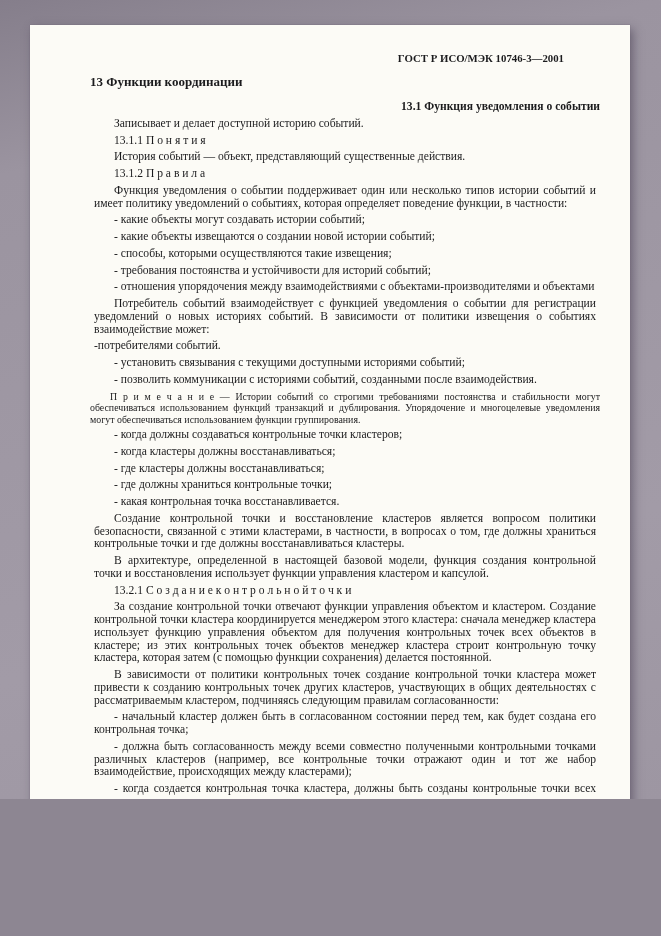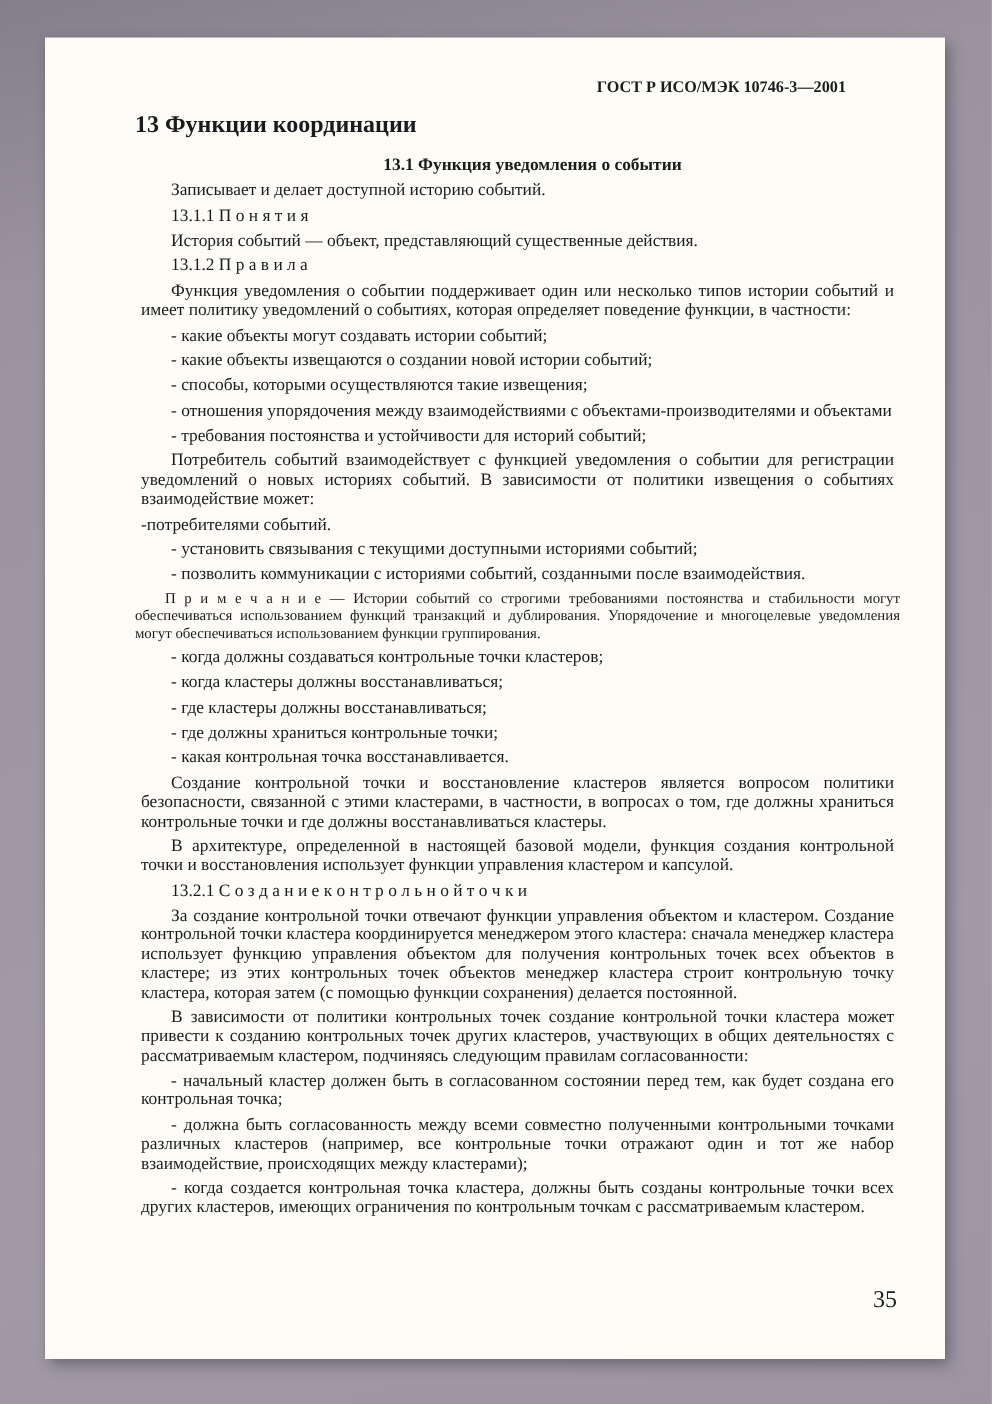--- a/index.html
+++ b/index.html
@@ -1,20 +1,20 @@
 <!DOCTYPE html>
 <html><head>
 <meta charset="utf-8">
 <style>
   * { box-sizing: border-box; }
   html, body { margin: 0; padding: 0; background: #8d8692; }
 
   .scan-bg {
     width: 661px;
-    height: 936px;
+    height: 799px;
     position: relative;
     overflow: hidden;
     background: linear-gradient(165deg, #857e8b 0%, #9b94a0 18%, #a29ba7 70%, #9d96a2 100%);
   }
 
   .page {
     position: absolute;
     left: 30px;
     top: 25px;
     width: 600px;
@@ -36,29 +36,29 @@
     padding-right: 36px;
     margin: 2px 0 10px 0;
   }
 
   .blk {
     margin: 4px;
     text-indent: 20px;
     text-align: justify;
   }
   .h1 {
-    font-size: 16px;
+    font-size: 13px;
     font-weight: bold;
     text-indent: 0;
     text-align: left;
     margin: 10px 0 12px 0;
   }
   .h2 {
     font-weight: bold;
-    text-align: center;
+    text-align: right;
     margin: 8px 0 2px 0;
   }
   .cont { text-indent: 0; }
   .note {
     font-size: 9.9px;
     line-height: 1.16;
     margin: 2px 0;
   }
 
   .page-number {
@@ -78,22 +78,22 @@
         <p class="blk h1">13 Функции координации</p>
         <p class="blk h2">13.1 Функция уведомления о событии</p>
         <p class="blk p">Записывает и делает доступной историю событий.</p>
         <p class="blk h3">13.1.1 П&nbsp;о&nbsp;н&nbsp;я&nbsp;т&nbsp;и&nbsp;я</p>
         <p class="blk p">История событий — объект, представляющий существенные действия.</p>
         <p class="blk h3">13.1.2 П&nbsp;р&nbsp;а&nbsp;в&nbsp;и&nbsp;л&nbsp;а</p>
         <p class="blk p">Функция уведомления о событии поддерживает один или несколько типов истории событий и имеет политику уведомлений о событиях, которая определяет поведение функции, в частности:</p>
         <p class="blk li">- какие объекты могут создавать истории событий;</p>
         <p class="blk li">- какие объекты извещаются о создании новой истории событий;</p>
         <p class="blk li">- способы, которыми осуществляются такие извещения;</p>
+        <p class="blk li">- требования постоянства и устойчивости для историй событий;</p>
         <p class="blk li">- отношения упорядочения между взаимодействиями с объектами-производителями и объектами</p>
-        <p class="blk li">- требования постоянства и устойчивости для историй событий;</p>
         <p class="blk p">Потребитель событий взаимодействует с функцией уведомления о событии для регистрации уведомлений о новых историях событий. В зависимости от политики извещения о событиях взаимодействие может:</p>
         <p class="blk cont">-потребителями событий.</p>
         <p class="blk li">- установить связывания с текущими доступными историями событий;</p>
         <p class="blk li">- позволить коммуникации с историями событий, созданными после взаимодействия.</p>
         <p class="blk note">П&nbsp;р&nbsp;и&nbsp;м&nbsp;е&nbsp;ч&nbsp;а&nbsp;н&nbsp;и&nbsp;е — Истории событий со строгими требованиями постоянства и стабильности могут обеспечиваться использованием функций транзакций и дублирования. Упорядочение и многоцелевые уведомления могут обеспечиваться использованием функции группирования.</p>
         <p class="blk li">- когда должны создаваться контрольные точки кластеров;</p>
         <p class="blk li">- когда кластеры должны восстанавливаться;</p>
         <p class="blk li">- где кластеры должны восстанавливаться;</p>
         <p class="blk li">- где должны храниться контрольные точки;</p>
         <p class="blk li">- какая контрольная точка восстанавливается.</p>

